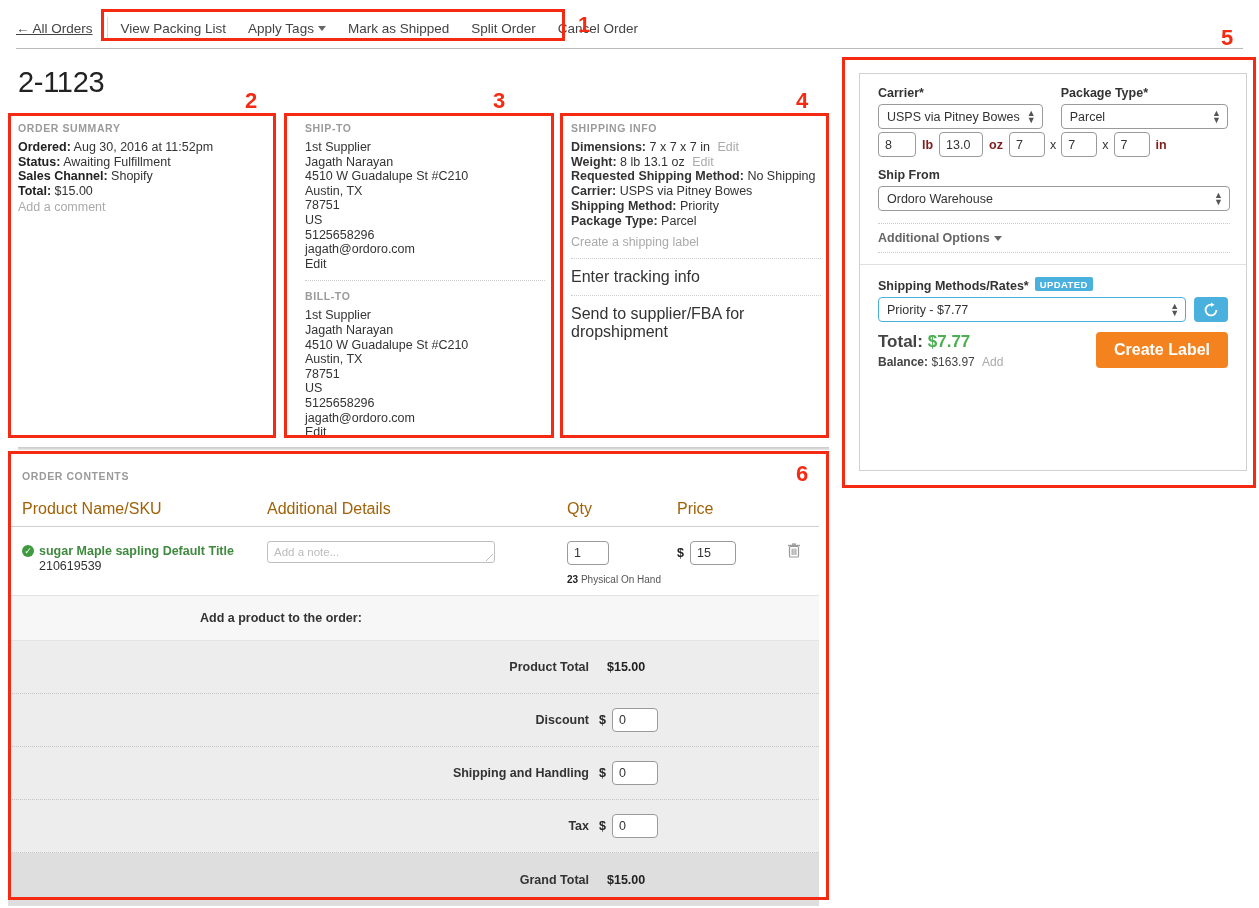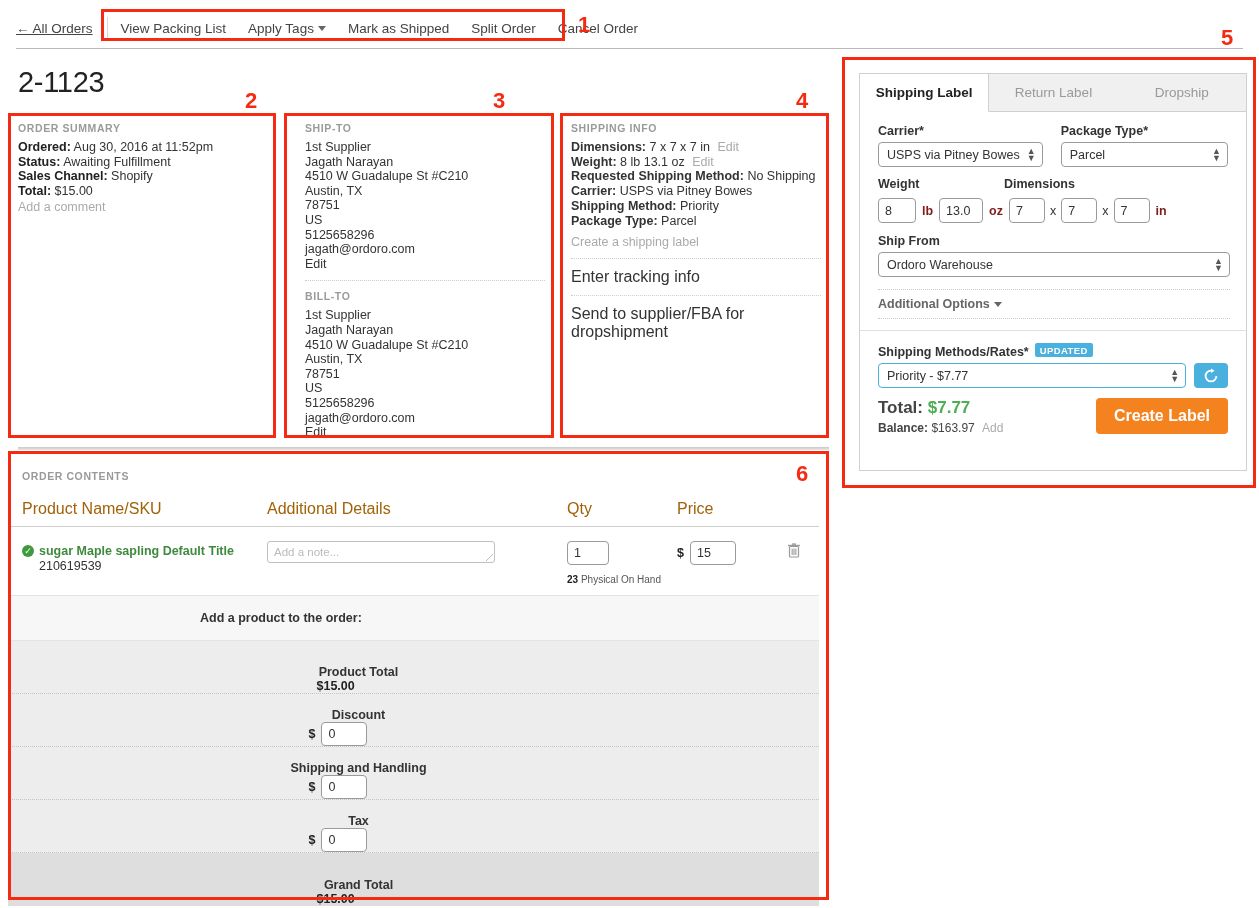--- a/index.html
+++ b/index.html
@@ -213,21 +213,20 @@
   .addprod-label { font-size: 12.5px; font-weight: bold; color: #333; margin-left: 178px; }
   .search-box {
     margin-left: 12px; width: 280px; height: 26px; border: 1px solid #b9b9b9;
     border-radius: 4px; background: #fff; display: flex; align-items: center;
     padding: 0 8px; font-size: 12.5px; color: #bbbbbb;
   }
   .totrow {
     display: flex; align-items: center; justify-content: flex-end;
     background: #ededed; height: 53px; padding-right: 110px;
     border-bottom: 1px dotted #c5c5c5;
-    flex-direction: column;
   }
   .totrow .lbl { font-size: 12.5px; font-weight: bold; color: #333; }
   .totrow .val { font-size: 12.5px; font-weight: bold; color: #222; width: 120px; text-align: left; padding-left: 18px;}
   .totrow .inwrap { width: 120px; display: flex; align-items: center; padding-left: 10px; }
   .dollar { font-size: 12.5px; font-weight: bold; margin-right: 6px; color: #222; }
   .in-sm { width: 46px; height: 24px; border: 1px solid #9a9a9a; border-radius: 4px;
            background:#fff; font-size: 12.5px; display: flex; align-items: center; padding: 0 6px; }
   .grandrow { background: #dedede; border-bottom: none; }
 
   
@@ -337,25 +336,20 @@
     <div class="si-row">
       <b>Package Type:</b>
       <span>Parcel</span>
     </div>
     <div class="si-action">Create a shipping label</div>
     <div class="si-action-block">Enter tracking info</div>
     <div class="si-action-block">Send to supplier/FBA for dropshipment</div>
   </div>
 
   <div class="panel" id="label-card">
-    <div class="tabs">
-      <div class="tab active">Shipping Label</div>
-      <div class="tab">Return Label</div>
-      <div class="tab">Dropship</div>
-    </div>
 
     <div class="lc-body">
 
       <div class="row" style="gap:18px">
         <div style="width:172px">
           <div class="fld-label">Carrier*</div>
           <div class="sel">
             <span>USPS via Pitney Bowes</span>
             <span class="spin">
                 <span>▲</span>
@@ -368,24 +362,20 @@
           <div class="sel">
             <span>Parcel</span>
             <span class="spin">
                 <span>▲</span>
                 <span>▼</span>
               </span>
           </div>
         </div>
       </div>
 
-      <div class="row" style="margin-top:10px">
-        <div class="fld-label" style="width:126px">Weight</div>
-        <div class="fld-label">Dimensions</div>
-      </div>
 
       <div class="row" style="margin-top:3px">
         <div class="txt" style="width:38px">8</div>
         <span class="unit">lb</span>
         <div class="txt" style="width:44px">13.0</div>
         <span class="unit">oz</span>
         <div class="txt" style="width:36px">7</div>
         <span class="xsep">x</span>
         <div class="txt" style="width:36px">7</div>
         <span class="xsep">x</span>

